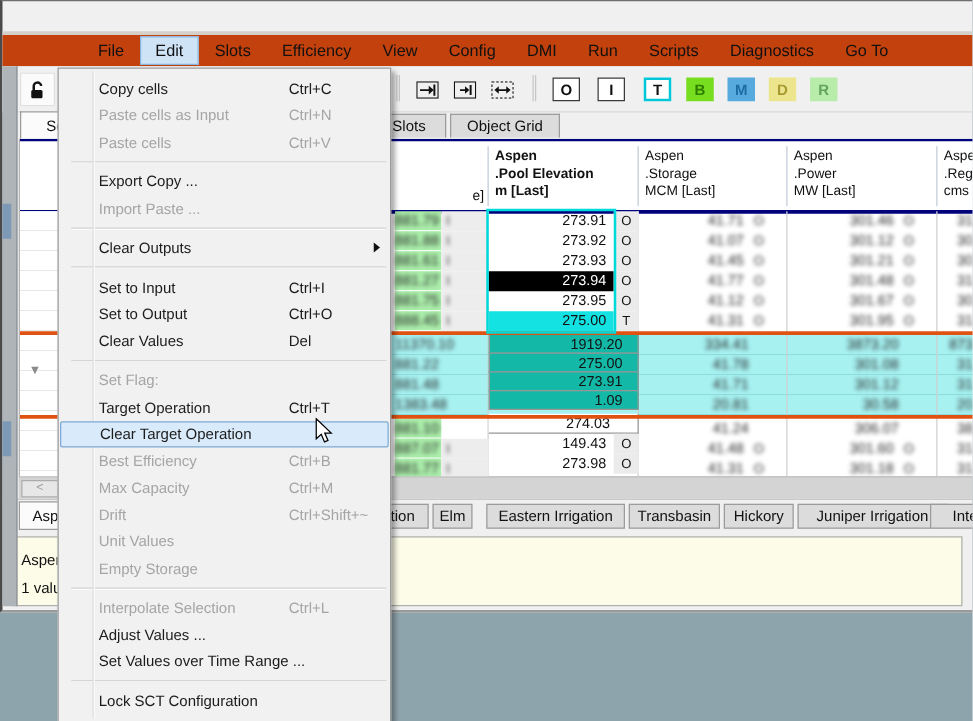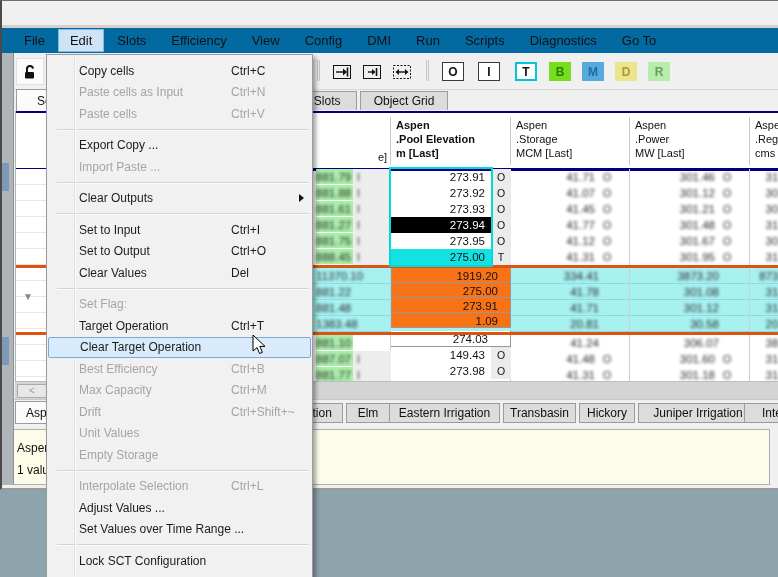--- a/index.html
+++ b/index.html
@@ -5,22 +5,22 @@
   html,body{margin:0;padding:0;}
   body{width:778px;height:577px;overflow:hidden;position:relative;background:#8ea4ac;
        font-family:"Liberation Sans",sans-serif;-webkit-font-smoothing:antialiased;}
   
   .window{position:absolute;left:0;top:0;width:778px;height:490px;background:#f0f0f0;
           border-left:2px solid #4a4a4a;border-top:1px solid #6e6e6e;border-bottom:2px solid #9a9a9a;box-sizing:border-box;}
   .titlebar{position:absolute;left:0;top:0;width:776px;height:27px;background:#d5d1ca;border-bottom:1px solid #b8b4ae;margin-top:24px;}
   .title{position:absolute;left:431px;top:6px;font-size:13px;color:#111;}
   .appicon{position:absolute;left:28px;top:4px;width:17px;height:17px;}
   
-  .menubar{position:absolute;left:0;top:27px;width:776px;height:25px;background:#0369a1;
-           display:flex;align-items:center;padding-left:10px;box-sizing:border-box;font-size:13px;color:#111;}
+  .menubar{position:absolute;left:0;top:27px;width:776px;height:25px;background:#c2410c;
+           display:flex;align-items:center;padding-left:10px;box-sizing:border-box;font-size:13px;color:#111;justify-content:center;}
   .mb{padding:3px 11px;margin-right:1px;border:1px solid transparent;}
   .mb.hl{background:#cfe3f7;border:1px solid #88b7de;}
   
   .toolbar{position:absolute;left:0;top:52px;width:776px;height:36px;background:#f0f0f0;border-bottom:1px solid #d7d7d7;}
   .lockbtn{position:absolute;left:14px;top:5px;width:26px;height:25px;background:#fbfbfb;border:1px solid #e0e0e0;display:flex;align-items:center;justify-content:center;}
   .tsep{position:absolute;top:7px;width:1px;height:21px;background:#c6c6c6;box-shadow:2px 0 0 #c6c6c6;}
   .wbtn{position:absolute;top:8px;width:26px;height:21px;display:flex;align-items:center;justify-content:center;background:#f0f0f0;}
   .flagbtn{position:absolute;top:9px;width:22px;height:19px;box-sizing:border-box;display:flex;align-items:center;justify-content:center;
            font-size:12px;font-weight:bold;background:#fff;border:1px solid #3a3a3a;color:#111;}
   .flagbtn.tact{border:2px solid #00c6da;}
@@ -52,21 +52,21 @@
   .c{height:16px;line-height:16px;box-sizing:border-box;white-space:nowrap;}
   .sp{height:3px;}
   .blur{filter:blur(1.6px);color:#2a2a2a;}
   .gi{background:#abeeab;border-bottom:1px solid rgba(255,255,255,.85);text-align:right;padding-right:3px;}
   .gy{background:#ededed;padding-left:4px;font-size:10.5px;}
   .pr{display:flex;}
   .pv{flex:1;text-align:right;padding-right:6px;}
   .pv.selblk{background:#000;color:#fff;}
   .pv.tgt{background:#14e2e2;}
   .pf{width:20px;background:#ebebeb;text-align:center;font-size:10.5px;}
-  .psum{background:#f97316;border:1px solid #979797;margin-top:-1px;text-align:right;padding-right:12px;position:relative;z-index:2;}
+  .psum{background:#14b8a6;border:1px solid #979797;margin-top:-1px;text-align:right;padding-right:12px;position:relative;z-index:2;}
   .p274{background:#fff;border-right:1px solid #979797;border-bottom:1px solid #979797;text-align:right;padding-right:22px;}
   .sr{display:flex;justify-content:flex-end;}
   .bv{text-align:right;}
   .bfl{width:26px;padding-left:8px;font-size:10.5px;}
   .rsum{text-align:right;padding-right:30px;}
   .orange{position:absolute;left:0;width:763px;height:3px;background:#e05212;z-index:4;}
   .seloutline{position:absolute;left:373px;top:56px;width:104px;height:100px;border:2px solid #00d9d9;box-sizing:border-box;z-index:5;pointer-events:none;}
   
   .hscroll{position:absolute;left:13px;top:380px;width:763px;height:17px;background:#d4d4d4;border-top:1px solid #bdbdbd;}
   .scrbtn{position:absolute;left:2px;top:2px;width:28px;height:12px;background:#e7e7e7;border:1px solid #ababab;
@@ -376,21 +376,21 @@
     <div class="orange" style="top:221px"></div>
   </div>
 
   <div class="hscroll">
     <div class="scrbtn">&lt;</div>
   </div>
 
   <div class="bottabs">
     <div class="btab act" style="left:13px;width:58px">Aspen</div>
     <div class="btab" style="left:286px;width:55px">gation</div>
-    <div class="btab" style="left:344px;width:44px">Elm</div>
+    <div class="btab" style="left:344px;width:32px">Elm</div>
     <div class="btab" style="left:387px;width:111px">Eastern Irrigation</div>
     <div class="btab" style="left:501px;width:73px">Transbasin</div>
     <div class="btab" style="left:577px;width:56px">Hickory</div>
     <div class="btab" style="left:636px;width:120px">Juniper Irrigation</div>
     <div class="btab" style="left:742px;width:60px">Inter</div>
   </div>
 
   <div class="statusbox">
     <div class="stline" style="top:11px">Aspen</div>
     <div class="stline" style="top:33px">1 valu</div>

